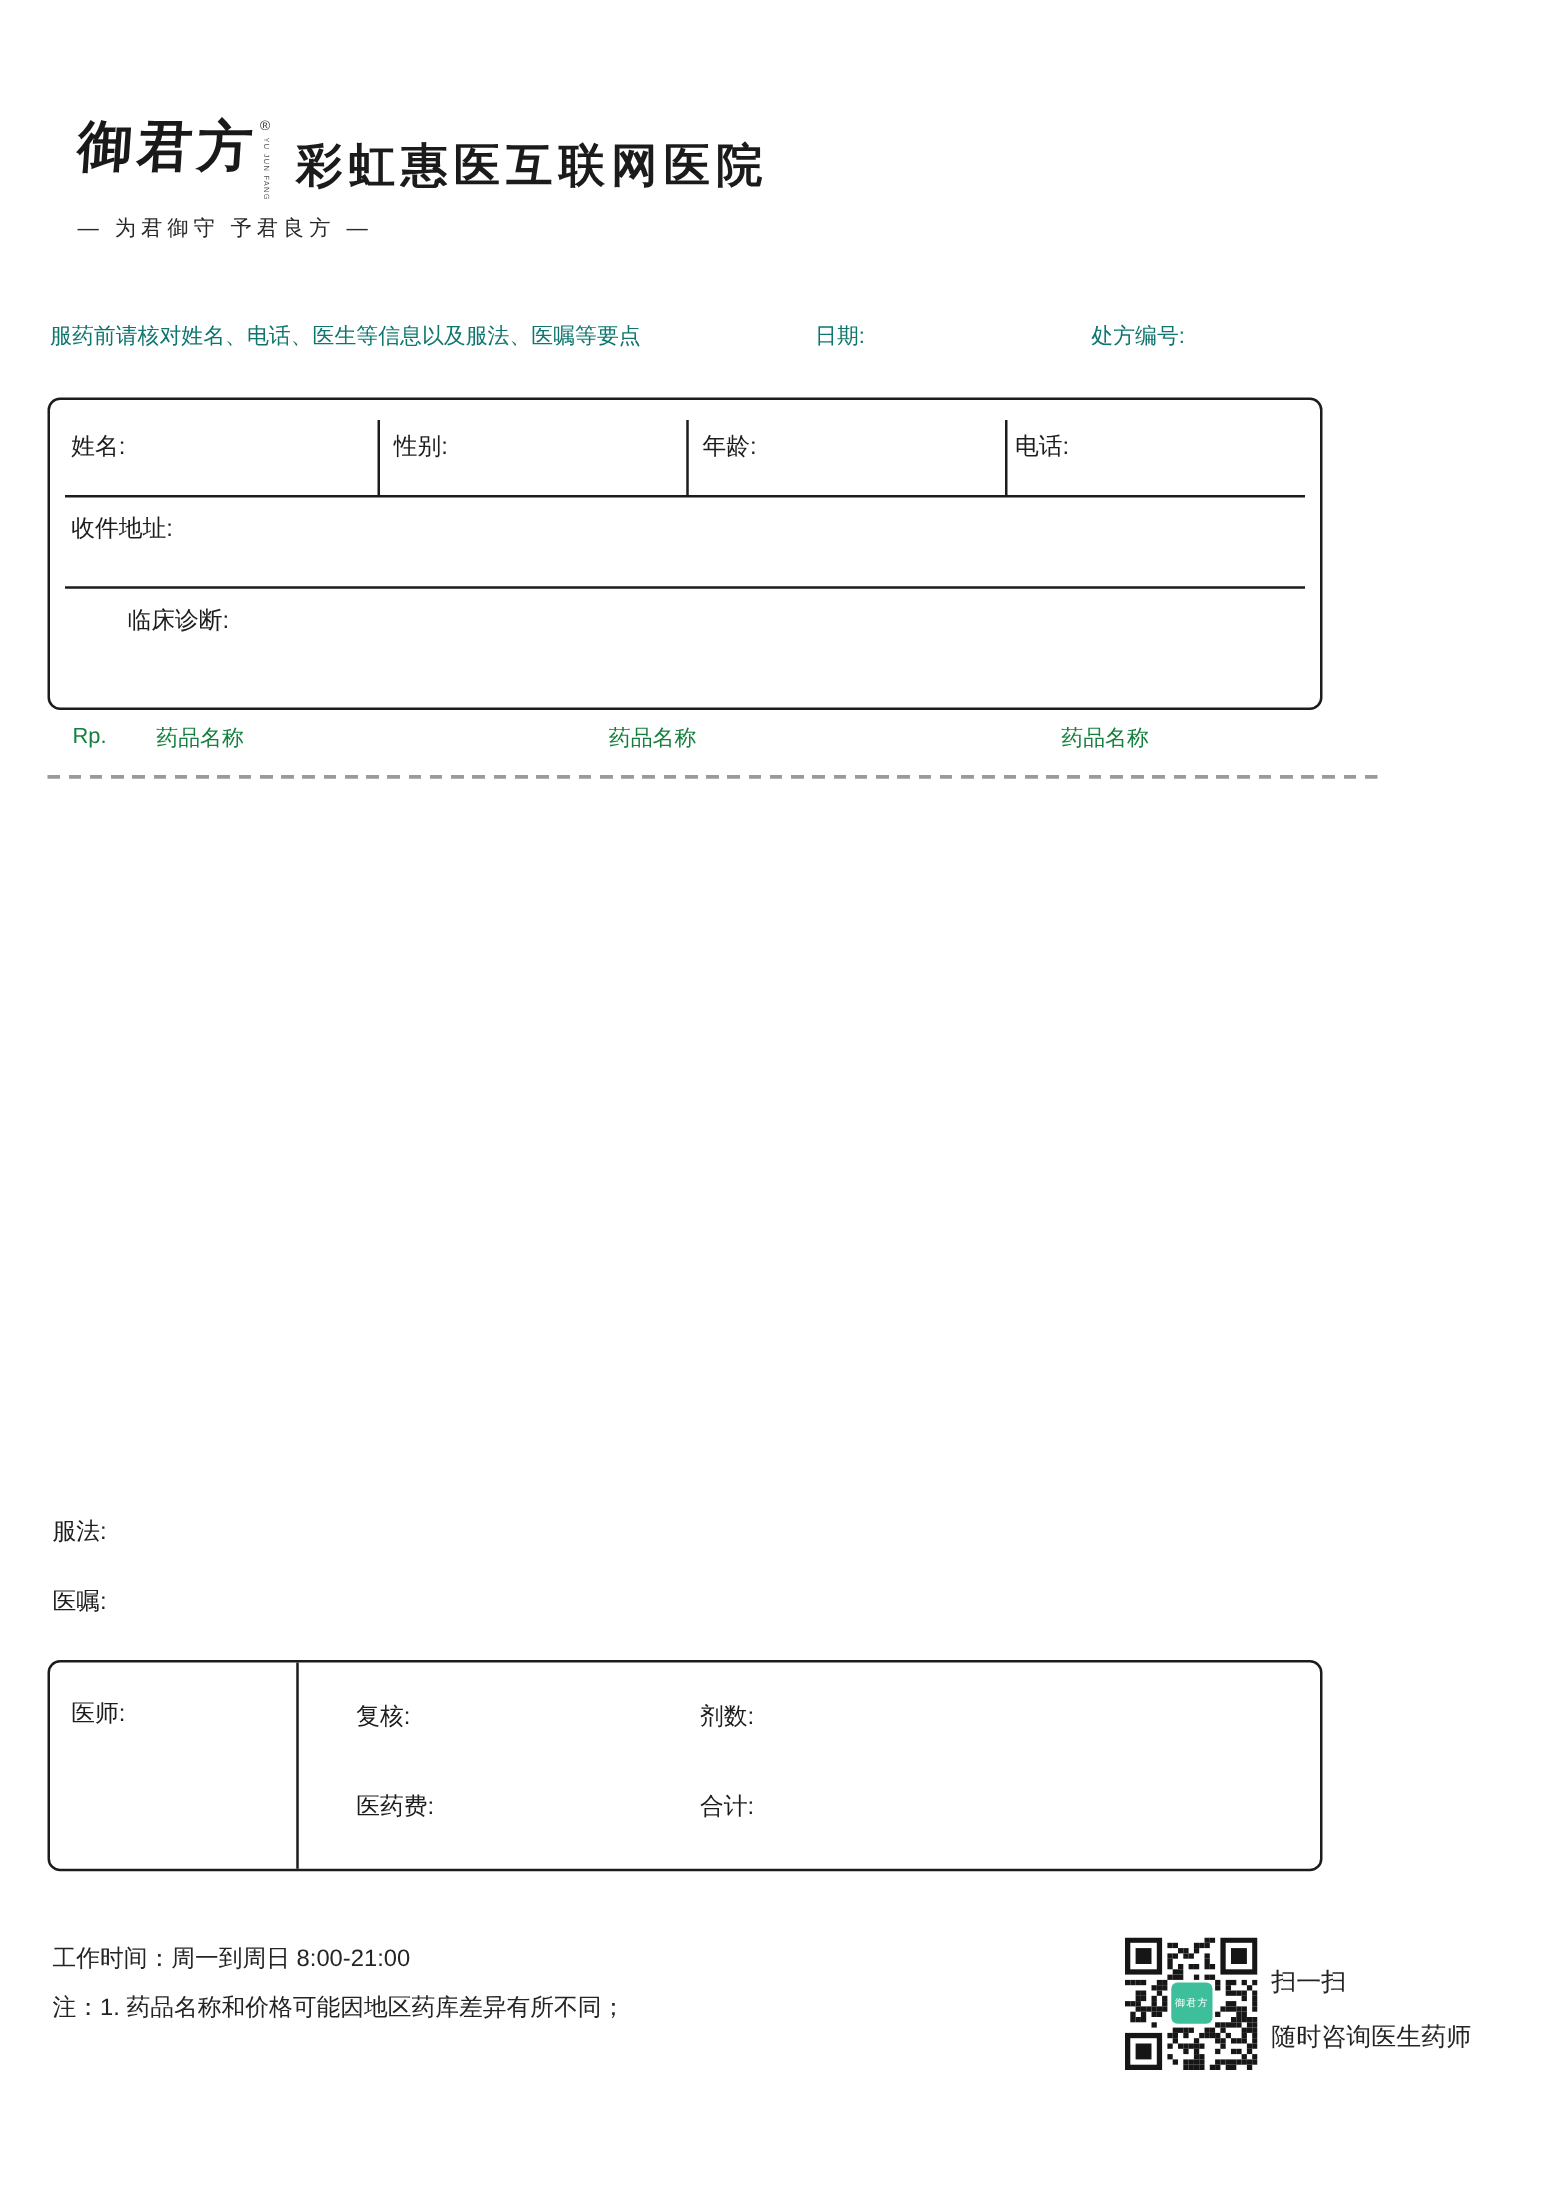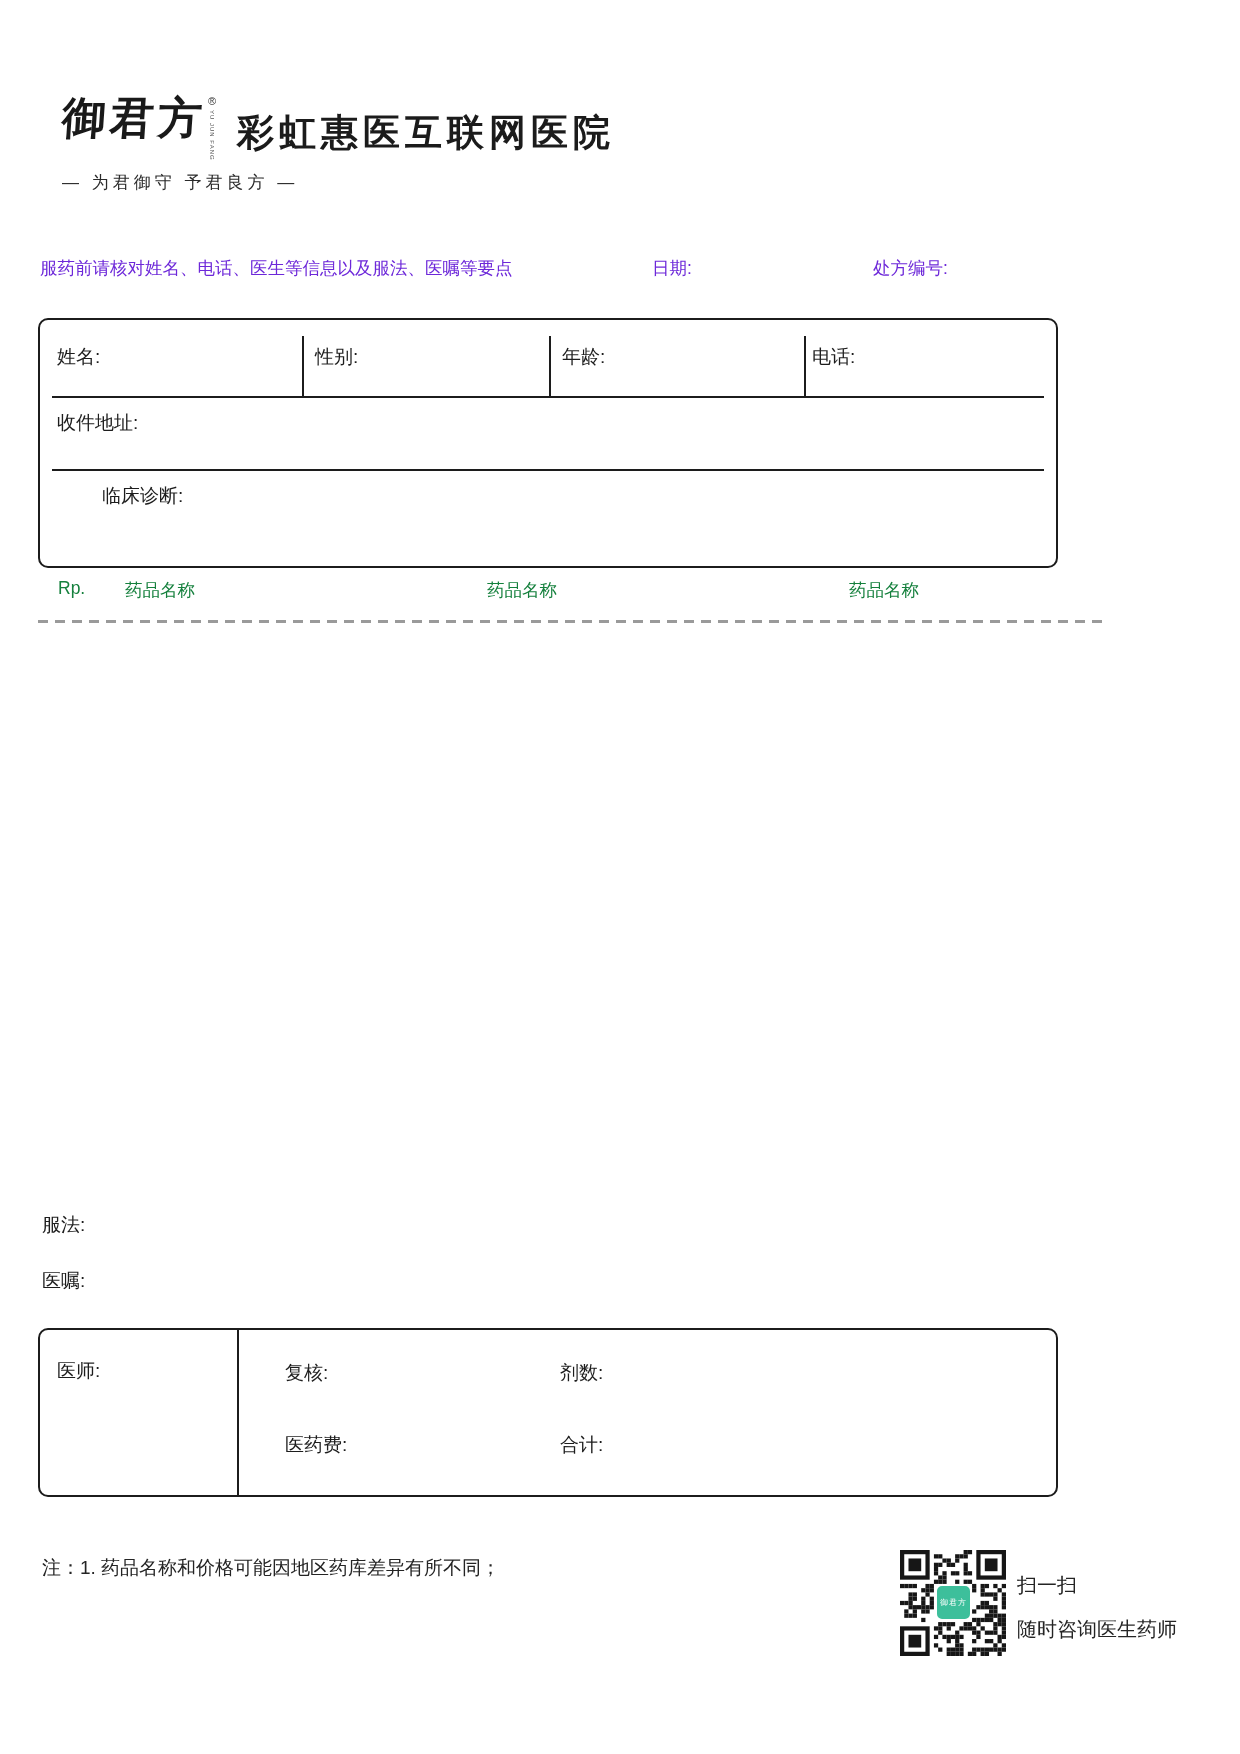--- a/index.html
+++ b/index.html
@@ -13,21 +13,21 @@
   .logo-text { font-family:"DejaVu Serif", serif; font-weight:700; font-size:44px; line-height:1;
                letter-spacing:4px; color:#191919; transform:skewX(-4deg); }
   .logo-side { display:flex; flex-direction:column; align-items:center; margin-left:2px; }
   .logo-reg  { font-size:11px; line-height:1; color:#333; }
   .logo-vert { writing-mode:vertical-rl; font-size:6px; letter-spacing:1px; color:#555; margin-top:3px; }
   .logo-tagline { margin-top:10px; font-size:17px; letter-spacing:4px; color:#2a2a2a; white-space:nowrap; }
   .hospital-name { position:absolute; left:237px; top:108px; font-size:37px; font-weight:900;
                    letter-spacing:5px; color:#1b1b1b; white-space:nowrap; }
 
   
-  .notice-row { position:absolute; left:0; top:256px; width:1240px; height:26px; font-size:17.5px; color:#6d28d9; }
+  .notice-row { position:absolute; left:0; top:256px; width:1240px; height:26px; font-size:17.5px; color:#0f766e; }
   .notice-check { position:absolute; left:40px; white-space:nowrap; }
   .notice-date  { position:absolute; left:652px; white-space:nowrap; }
   .notice-rxno  { position:absolute; left:873px; white-space:nowrap; }
 
   
   .patient-box { position:absolute; left:38px; top:318px; width:1020px; height:250px;
                  border:2.5px solid #1c1c1c; border-radius:10px; }
   .pbox-label { position:absolute; font-size:19px; color:#1d1d1d; white-space:nowrap; }
   .lbl-name    { left:17px;  top:24px; }
   .lbl-gender  { left:275px; top:24px; }
@@ -127,20 +127,21 @@
   <section class="sign-box">
     <span class="sbox-label lbl-physician">医师:</span>
     <span class="sign-vdiv"></span>
     <span class="sbox-label lbl-review">复核:</span>
     <span class="sbox-label lbl-doses">剂数:</span>
     <span class="sbox-label lbl-fee">医药费:</span>
     <span class="sbox-label lbl-total">合计:</span>
   </section>
 
   <div class="footer-notes">
+    <div>工作时间：周一到周日  8:00-21:00</div>
     <div>注：1. 药品名称和价格可能因地区药库差异有所不同；</div>
   </div>
 
   <div class="qr-wrap">
     <svg id="qr-pattern" width="106" height="106" viewBox="0 0 106 106">
         <rect x="63.6" y="0" width="4.24" height="4.24" fill="#161616"></rect>
         <rect x="67.84" y="0" width="4.24" height="4.24" fill="#161616"></rect>
         <rect x="33.92" y="4.24" width="4.24" height="4.24" fill="#161616"></rect>
         <rect x="38.160000000000004" y="4.24" width="4.24" height="4.24" fill="#161616"></rect>
         <rect x="55.120000000000005" y="4.24" width="4.24" height="4.24" fill="#161616"></rect>

